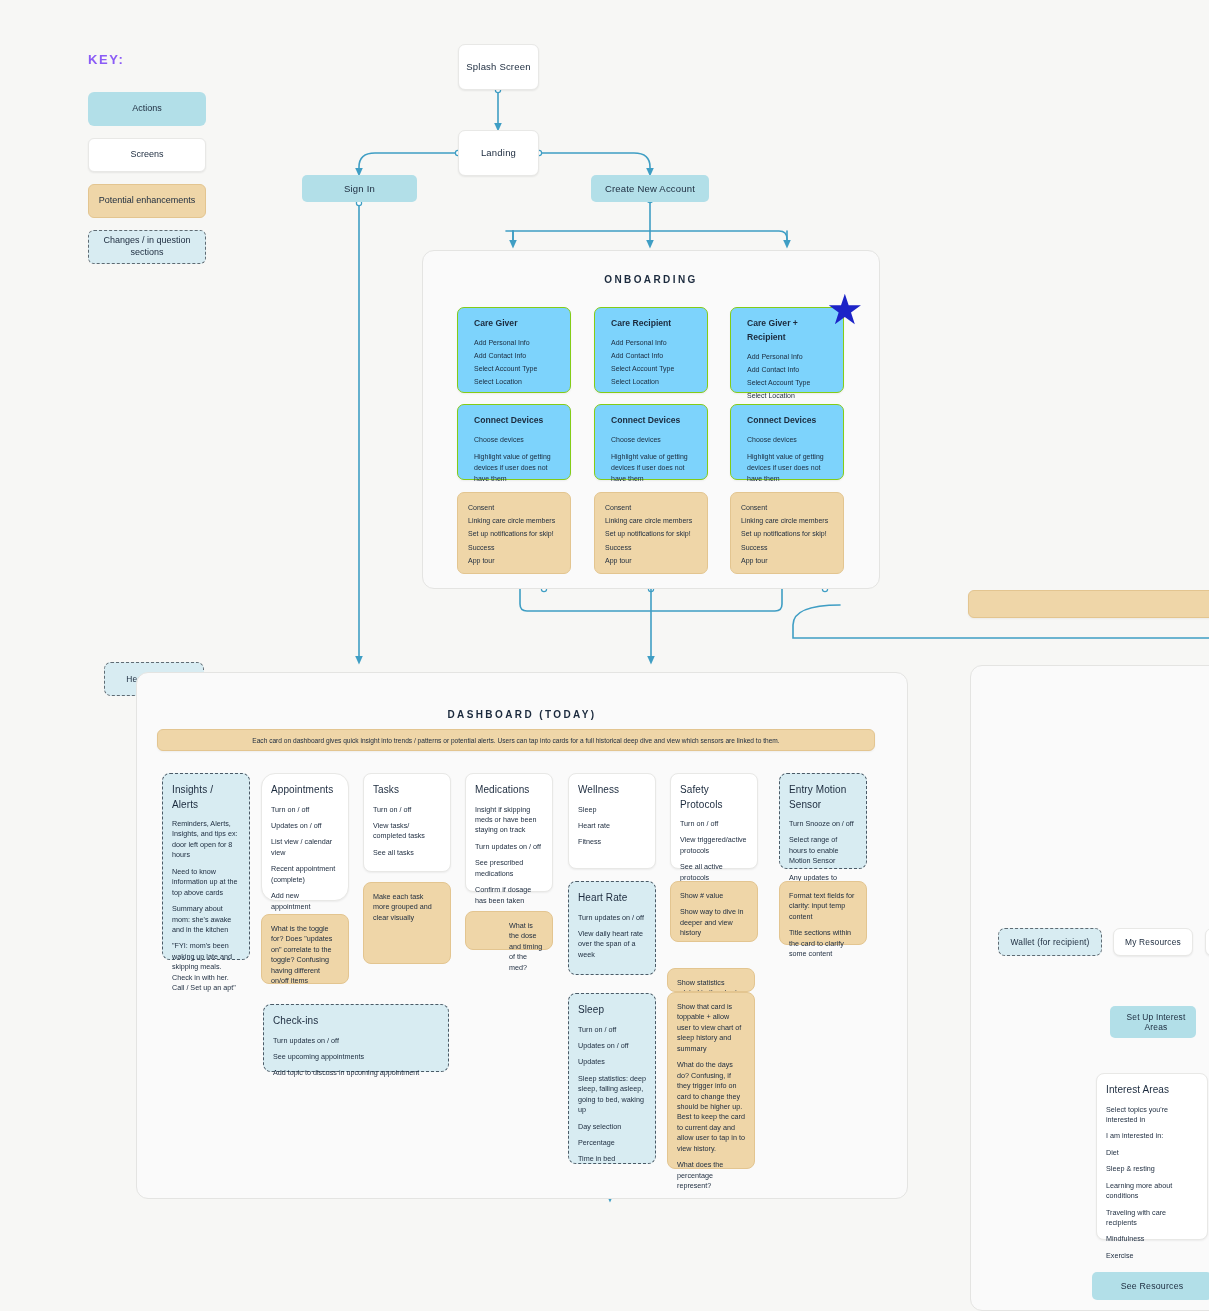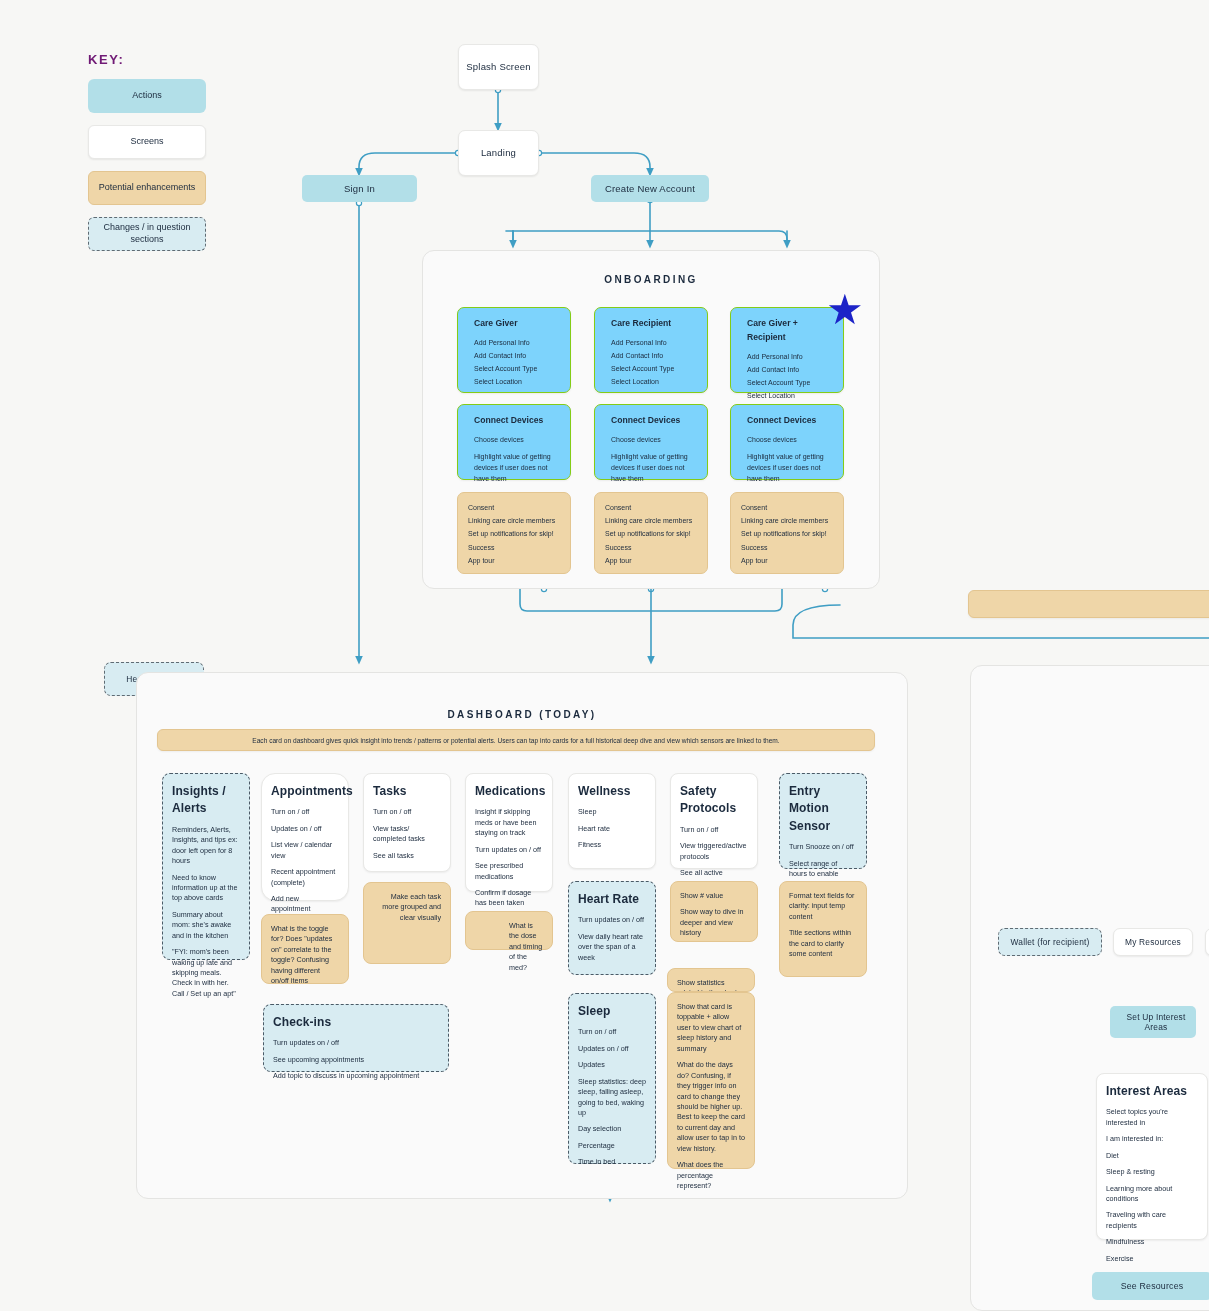--- a/index.html
+++ b/index.html
@@ -37,21 +37,21 @@
     border-radius: 5px;
   }
   .node.question {
     background: #d8ecf2;
     border: 1.5px dashed #5f6b73;
     border-radius: 7px;
   }
 
   
   #key { position:absolute; left:88px; top:52px; width:210px; }
-  #key .key-title { font-size:13px; font-weight:600; letter-spacing:1.6px; color:#701a75; margin-bottom:12px; }
+  #key .key-title { font-size:13px; font-weight:600; letter-spacing:1.6px; color:#8b5cf6; margin-bottom:25px; }
   #key .key-item {
     height:34px; width:118px; border-radius:6px;
     display:flex; align-items:center; justify-content:center;
     font-size:9px; text-align:center; line-height:1.3; margin-bottom:12px;
     padding: 2px 6px;
   }
   #key .k-actions { background:#b2dfe8;justify-content:center; }
   #key .k-screens { background:#fff; border:1px solid #e8e8e6; box-shadow:0 1px 2px rgba(0,0,0,.07); }
   #key .k-enhance { background:#efd6a8; border:1px solid #e3c590; }
   #key .k-question { background:#d8ecf2; border:1.5px dashed #5f6b73; }
@@ -73,21 +73,21 @@
   .card {
     position:absolute;
     border-radius:8px;
     padding:9px 9px 10px 9px;
     font-size:7.2px;
     line-height:1.45;
   }
   .card.white { background:#fff; border:1px solid #e8e8e6; box-shadow:0 1px 2px rgba(0,0,0,.06); }
   .card.tan   { background:#efd6a8; border:1px solid #e3c590; }
   .card.dash  { background:#d8ecf2; border:1.5px dashed #4a5a66; }
-  .card h4 { font-size:12px; font-weight:700; margin-bottom:7px; letter-spacing:.1px; }
+  .card h4 { font-size:10px; font-weight:400; margin-bottom:7px; letter-spacing:.1px; }
   .card p { margin-bottom:6px; }
   .card p:last-child { margin-bottom:0; }
 
   
   .ob-card {
     position:absolute; border-radius:7px; padding:9px 10px;
     font-size:7px; line-height:1.6;
   }
   .ob-card.white { background:#7dd3fc; border:1px solid #84cc16; box-shadow:0 1px 2px rgba(0,0,0,.06);padding-left:16px; }
   .ob-card.tan { background:#efd6a8; border:1px solid #e3c590; }
@@ -306,21 +306,21 @@
     <p>See upcoming appointments</p>
     <p>Add topic to discuss in upcoming appointment</p>
   </div>
 
   <div class="card white" style="left:363px;top:773px;width:88px;height:99px;">
     <h4>Tasks</h4>
     <p>Turn on / off</p>
     <p>View tasks/ completed tasks</p>
     <p>See all tasks</p>
   </div>
-  <div class="card tan" style="left:363px;top:882px;width:88px;height:82px;text-align:right;">
+  <div class="card tan" style="left:363px;top:882px;width:88px;height:82px;">
     <p>Make each task more grouped and clear visually</p>
   </div>
 
   <div class="card white" style="left:465px;top:773px;width:88px;height:119px;">
     <h4>Medications</h4>
     <p>Insight if skipping meds or have been staying on track</p>
     <p>Turn updates on / off</p>
     <p>See prescribed medications</p>
     <p>Confirm if dosage has been taken</p>
   </div>
@@ -369,21 +369,21 @@
     <p>Show # value</p>
     <p>Show way to dive in deeper and view history</p>
   </div>
 
   <div class="card dash" style="left:779px;top:773px;width:88px;height:96px;">
     <h4>Entry Motion Sensor</h4>
     <p>Turn Snooze on / off</p>
     <p>Select range of hours to enable Motion Sensor</p>
     <p>Any updates to report</p>
   </div>
-  <div class="card tan" style="left:779px;top:881px;width:88px;height:96px;">
+  <div class="card tan" style="left:779px;top:881px;width:88px;height:64px;">
     <p>Format text fields for clarity: input temp content</p>
     <p>Title sections within the card to clarify some content</p>
   </div>
 
   <div class="frame" style="left:970px;top:665px;width:300px;height:646px;"></div>
 
   <div class="node question" style="left:998px;top:928px;width:104px;height:28px;font-size:8.4px;">
     <span>Wallet (for recipient)</span>
   </div>
 

